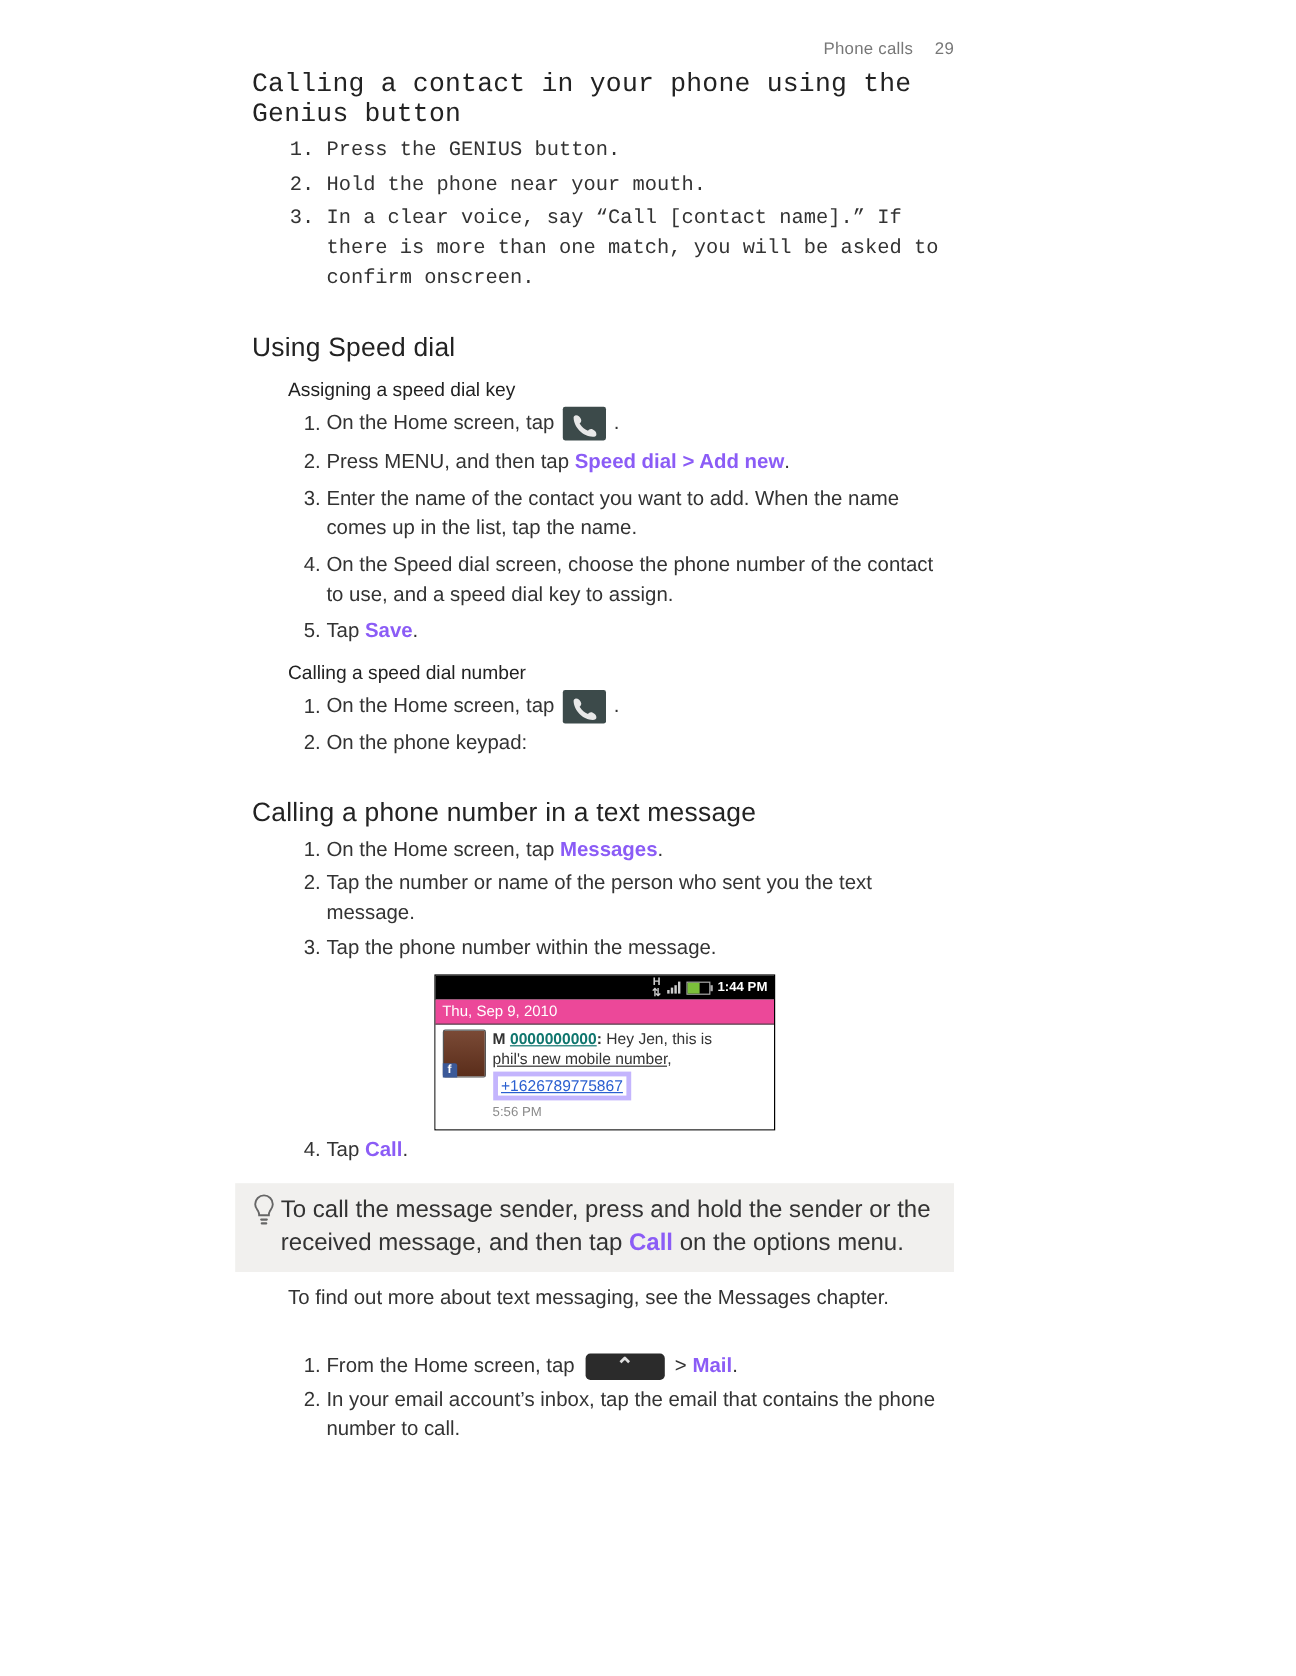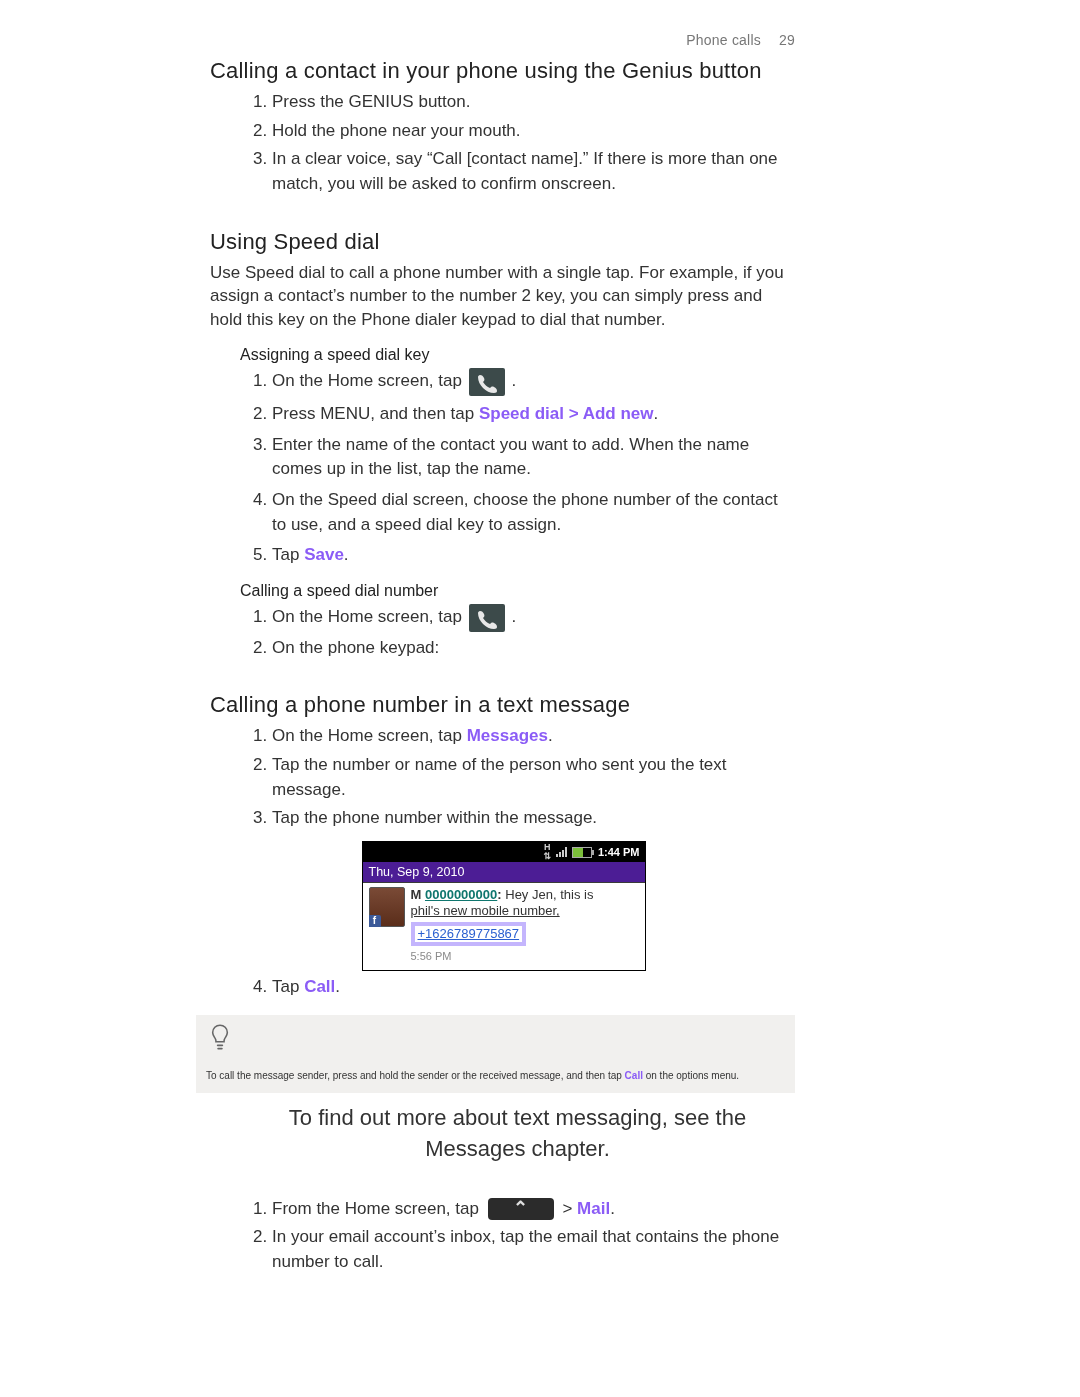--- a/index.html
+++ b/index.html
@@ -101,21 +101,21 @@
     content: "\2303"; 
     position: absolute;
     left: 0; right: 0; top: -3px;
     text-align: center;
     color: #e0e0e0;
     font-size: 18px;
     font-weight: bold;
   }
   .bold { font-weight: 600; color: #8b5cf6; }
   .section-block { margin-top: 32px; }
-  .first-block  { margin-top: 28px; }
+  .first-block  { margin-top: 28px; font-family: Liberation Mono, monospace; }
 
   
   .msg-figure {
     margin: 10px auto 4px auto;
     width: 282px;
   }
   .msg-shot {
     width: 282px;
     border: 1px solid #000;
     font-family: Arial, sans-serif;
@@ -139,21 +139,21 @@
   .sig-bars span { width:2px; background:#ccc; }
   .sig-bars span:nth-child(1){height:3px;}
   .sig-bars span:nth-child(2){height:5px;}
   .sig-bars span:nth-child(3){height:7px;}
   .sig-bars span:nth-child(4){height:10px;}
   .batt { width:18px; height:9px; border:1px solid #aaa; position:relative; }
   .batt::after{content:"";position:absolute;right:-3px;top:2px;width:2px;height:5px;background:#aaa;}
   .batt::before{content:"";position:absolute;left:0;top:0;bottom:0;width:55%;background:#7bbf3a;}
   .H-net { font-size:9px; line-height:1; text-align:center; font-weight:bold; color:#ccc;}
   .date-row {
-    background: #4c1d95;
+    background: #ec4899;
     color: #fff;
     padding: 3px 6px;
     border-bottom:1px solid #3a3a3a;
     font-size: 12.5px;
   }
   .msg-body {
     background: #fff;
     padding: 4px 6px 6px 6px;
     display: flex;
     gap: 6px;
@@ -181,35 +181,33 @@
   .msg-text .phone-link { color:#0f766e; text-decoration:underline; font-weight:bold; }
   .msg-text .link2 {
     color:#2a5fd0; text-decoration:underline;
     border:4px solid #c4b5fd; padding:0 3px; display:inline-block; margin-top:2px;
   }
   .msg-time { color:#8a8a8a; font-size:11px; margin-top:4px;}
 
   
   .tip {
     display: flex;
-    gap: 12px;
+    gap: 0;
     background: #f1f0ee;
     padding: 8px 10px 10px 10px;
     margin: 16px 0 8px -14px;
-    font-size: 10px;
+    font-size: 20px;
     line-height: 1.4;
-    flex-direction: column;
   }
   .tip-icon { flex:none; width:28px; text-align:center;}
   .tip-icon svg { width:22px; height:30px; }
   p.after-tip {
     margin: 10px 0 0 30px;
-    font-size: 22px;
+    font-size: 17px;
     line-height: 1.4;
-    text-align: center;
   }
 </style>
 </head>
 <body>
 
 <div class="page">
 
   <div class="page-header">
     <span>Phone calls</span>
     <span class="pg-num">29</span>
@@ -219,21 +217,20 @@
     <h2 class="section">Calling a contact in your phone using the Genius button</h2>
     <ol class="steps">
       <li>Press the GENIUS button.</li>
       <li>Hold the phone near your mouth.</li>
       <li>In a clear voice, say “Call [contact name].” If there is more than one match, you will be asked to confirm onscreen.</li>
     </ol>
   </div>
 
   <div class="section-block">
     <h2 class="section">Using Speed dial</h2>
-    <p class="intro">Use Speed dial to call a phone number with a single tap. For example, if you assign a contact’s number to the number 2 key, you can simply press and hold this key on the Phone dialer keypad to dial that number.</p>
 
     <h3 class="subsection">Assigning a speed dial key</h3>
     <ol class="steps spaced">
       <li>
         <span>On the Home screen, tap</span>
         <span class="inline-icon phone-icon">
           <svg viewBox="0 0 36 28">
               <path d="M11 7 c2 0 3 1 4 3 c1 2 0 3 -1 4 c2 3 4 5 7 6 c1 -1 2 -2 4 -1 c2 1 3 2 3 4 c0 1 -1 2 -3 2 c-8 0 -16 -8 -16 -16 c0 -1 1 -2 2 -2 z" fill="#e8e8e8"></path>
             </svg>
         </span>

